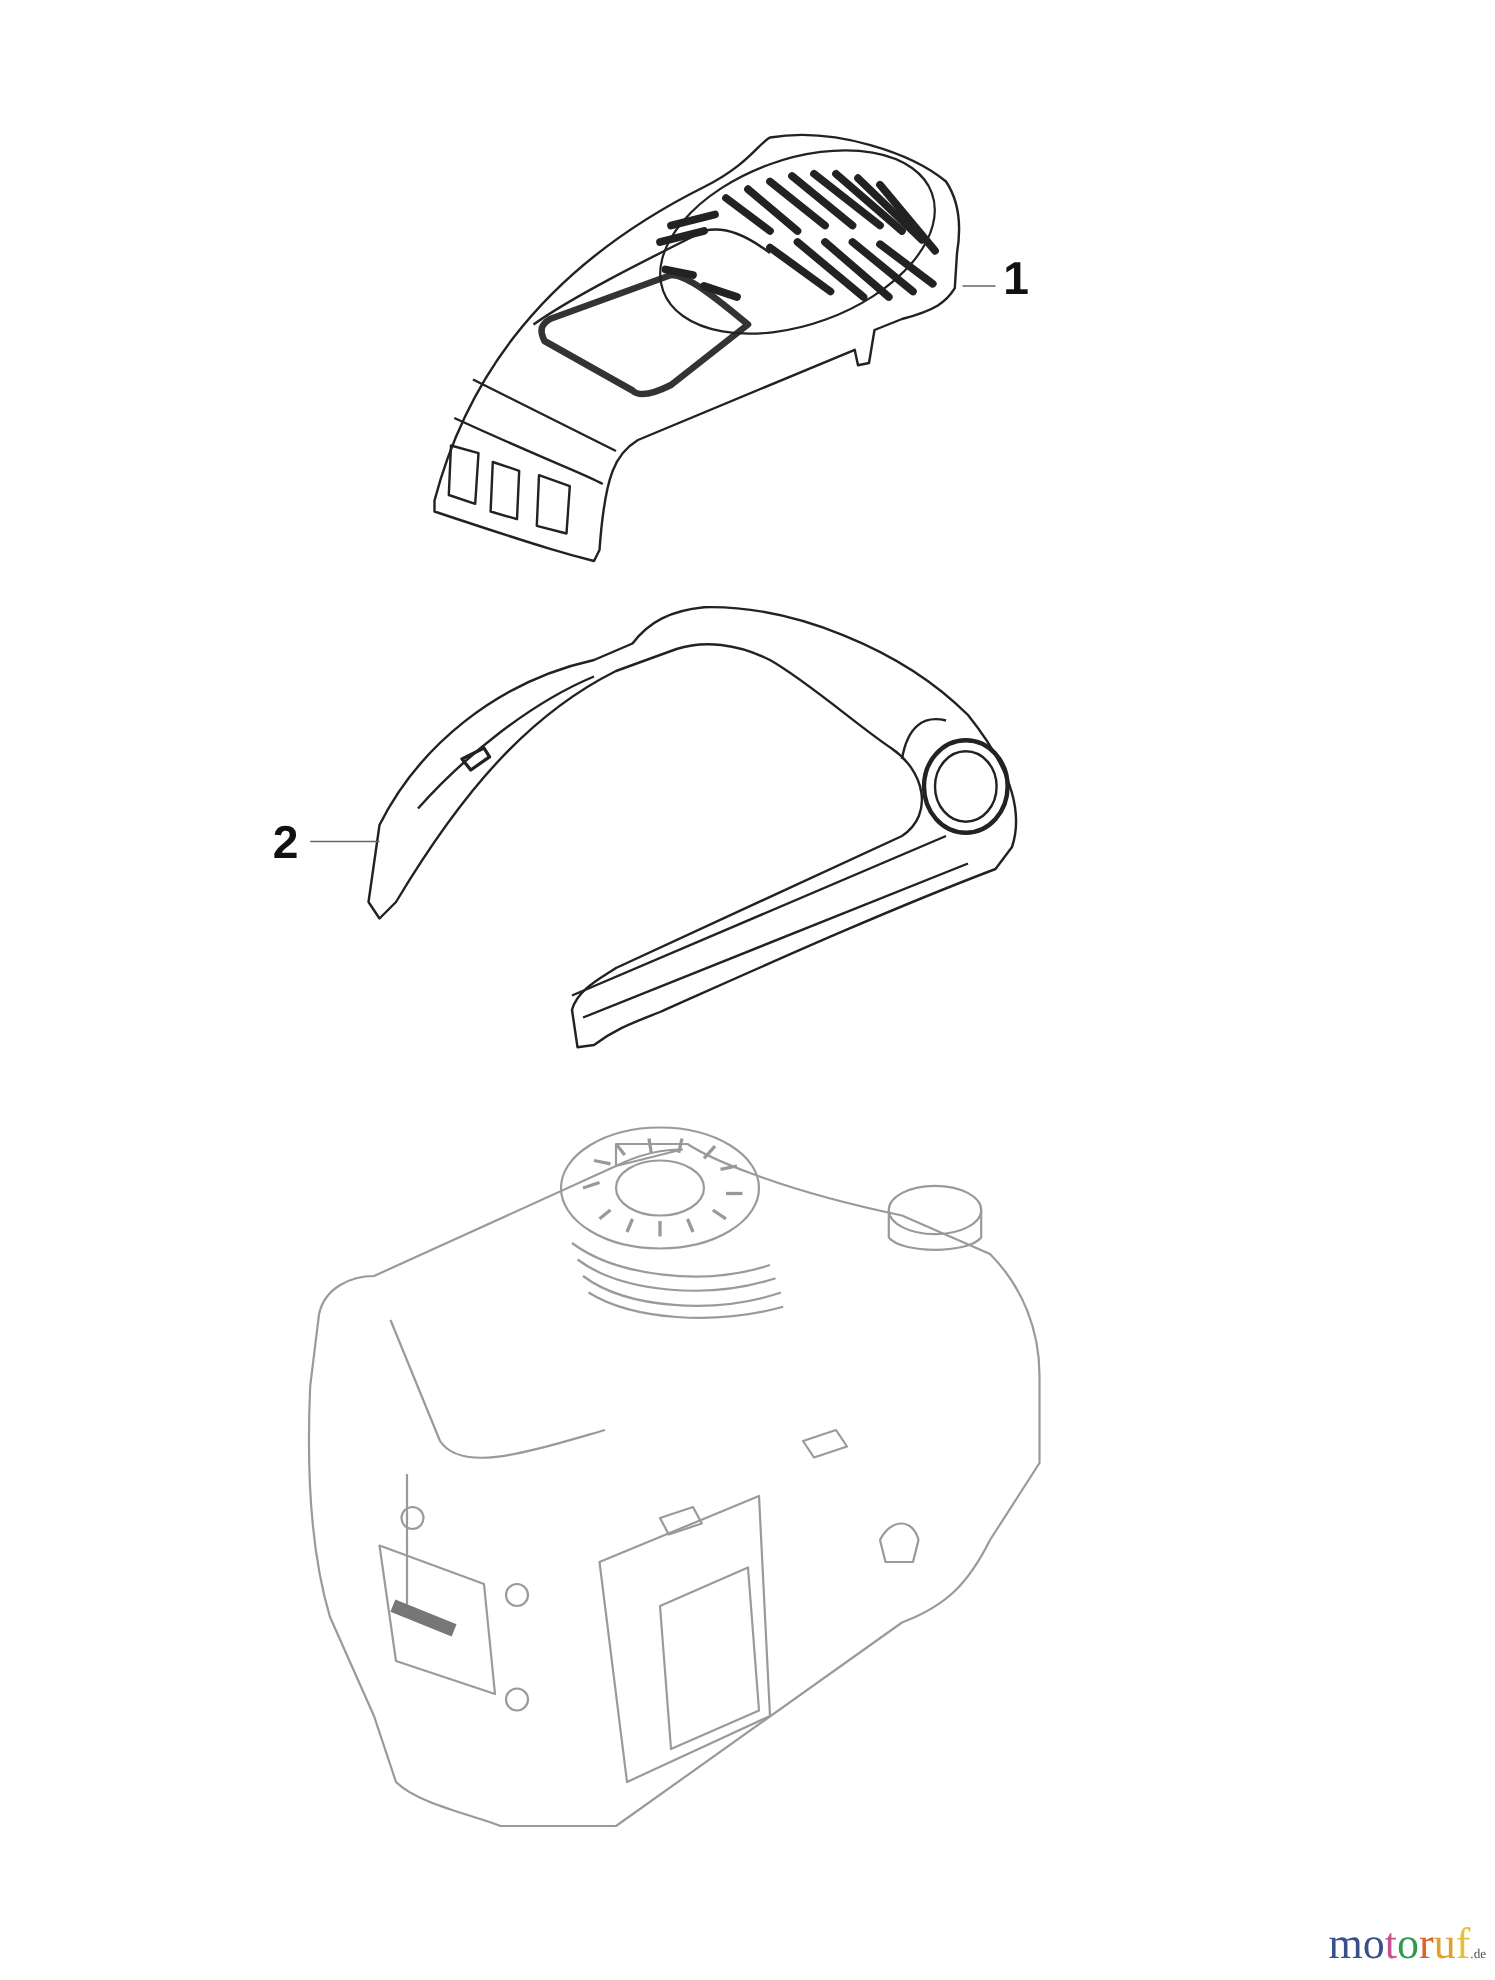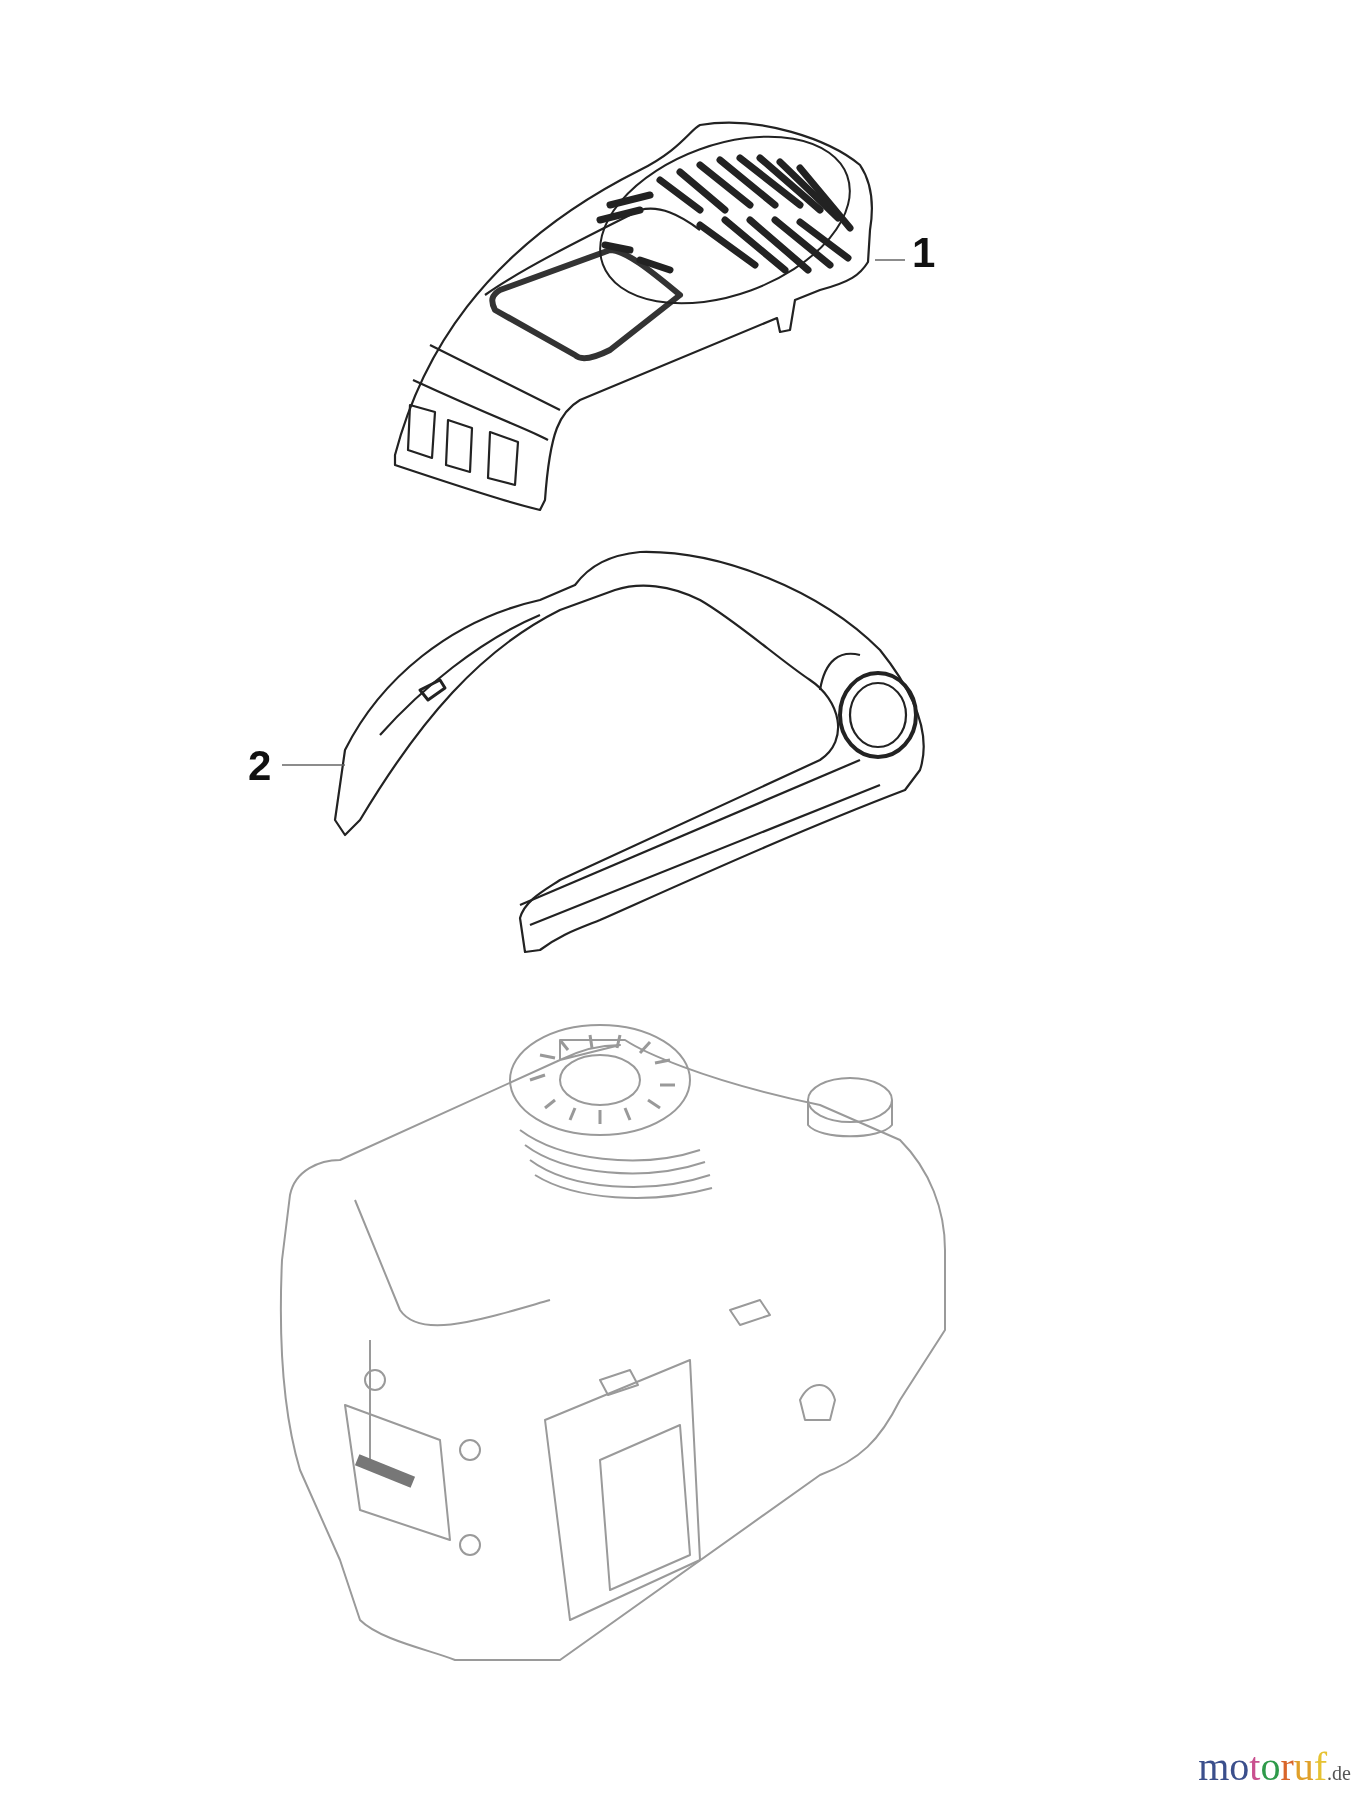--- a/index.html
+++ b/index.html
@@ -1,20 +1,20 @@
 <!DOCTYPE html>
 <html><head>
 <meta charset="utf-8">
 <style>
   html, body { margin: 0; padding: 0; background: #ffffff; }
   body { width: 1359px; height: 1800px; position: relative; overflow: hidden; font-family: "Liberation Sans", sans-serif; }
   .diagram { position: absolute; left: 0; top: 0; width: 1359px; height: 1800px; }
   .callout-label { position: absolute; font-family: "Liberation Sans", sans-serif; font-weight: bold; font-size: 42px; color: #111111; line-height: 1; }
   .watermark { position: absolute; right: 8px; bottom: 10px; font-family: "Liberation Serif", serif; font-size: 40px; letter-spacing: 0px; white-space: nowrap; }
-  .watermark .suffix { font-size: 20px; color: #555555; }
+  .watermark .suffix { font-size: 12px; color: #555555; }
   .w0 { color: #3b4f8c; } .w1 { color: #3b4f8c; } .w2 { color: #c9508f; } .w3 { color: #2e9a4a; }
   .w4 { color: #d9662b; } .w5 { color: #e0a02a; } .w6 { color: #e6c232; }
 </style>
 </head>
 <body>
 
 <div class="diagram">
   <svg width="1359" height="1800" viewBox="0 0 1359 1800" xmlns="http://www.w3.org/2000/svg">
 
     <g fill="none" stroke="#222" stroke-width="2.2" stroke-linejoin="round">

